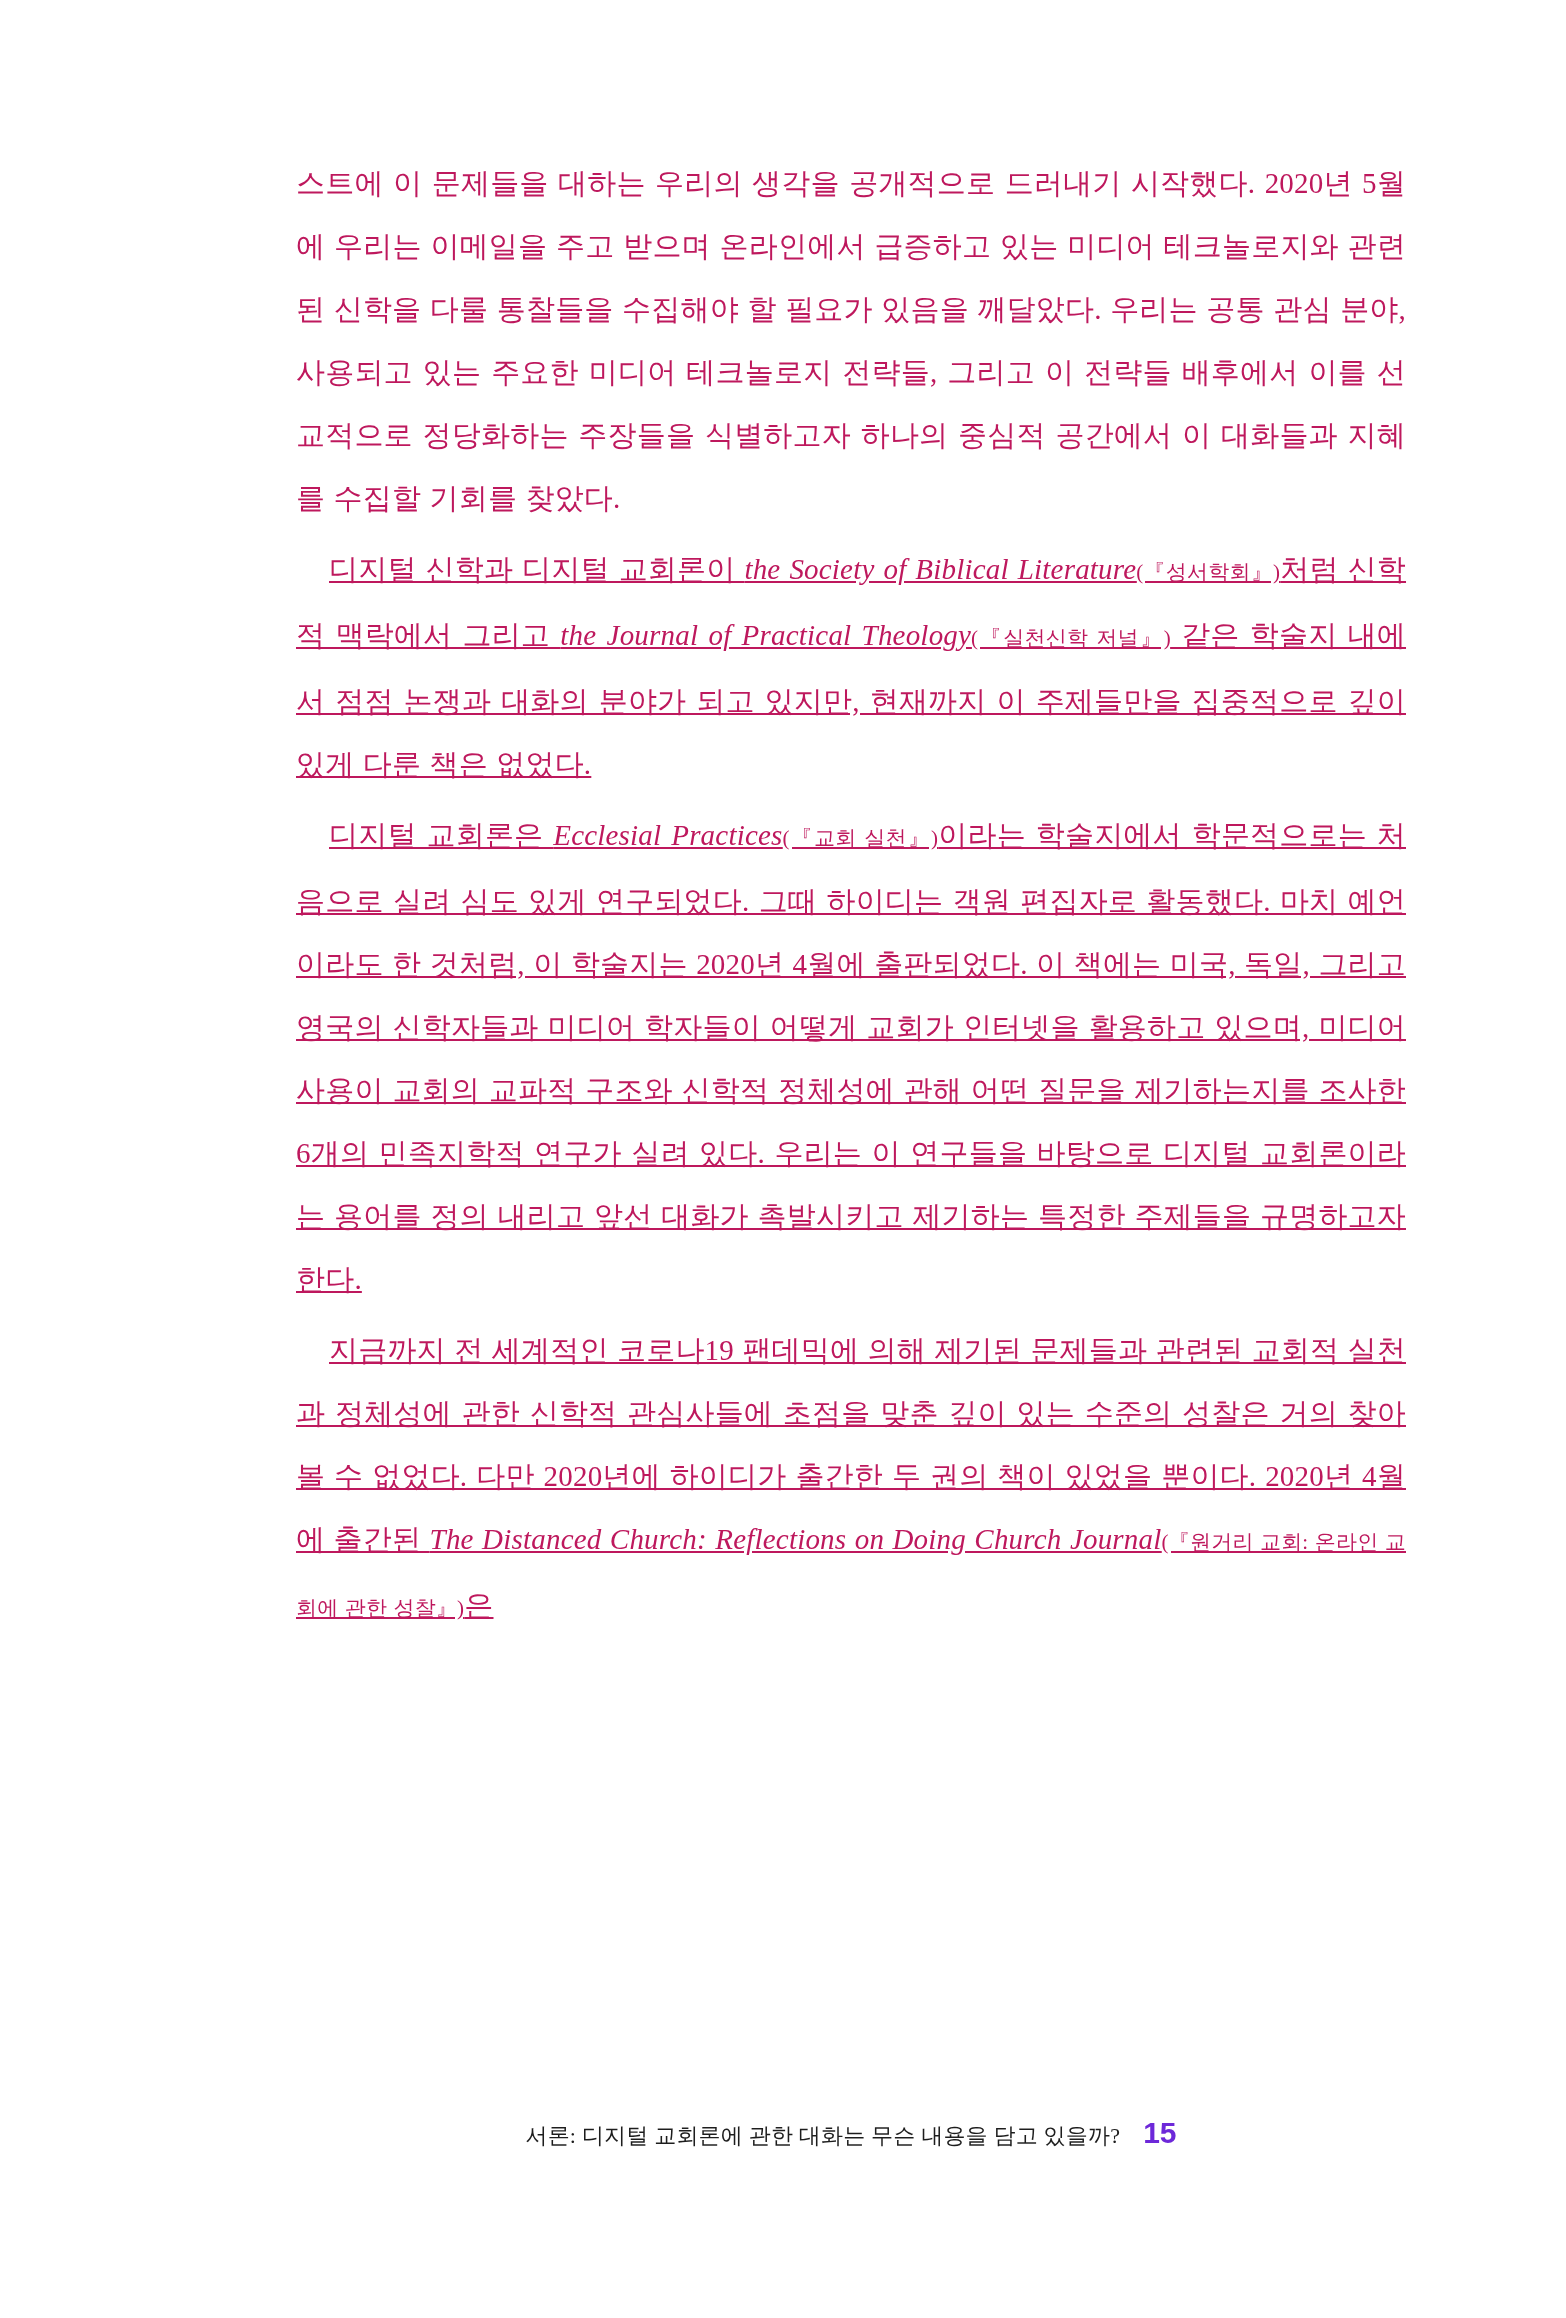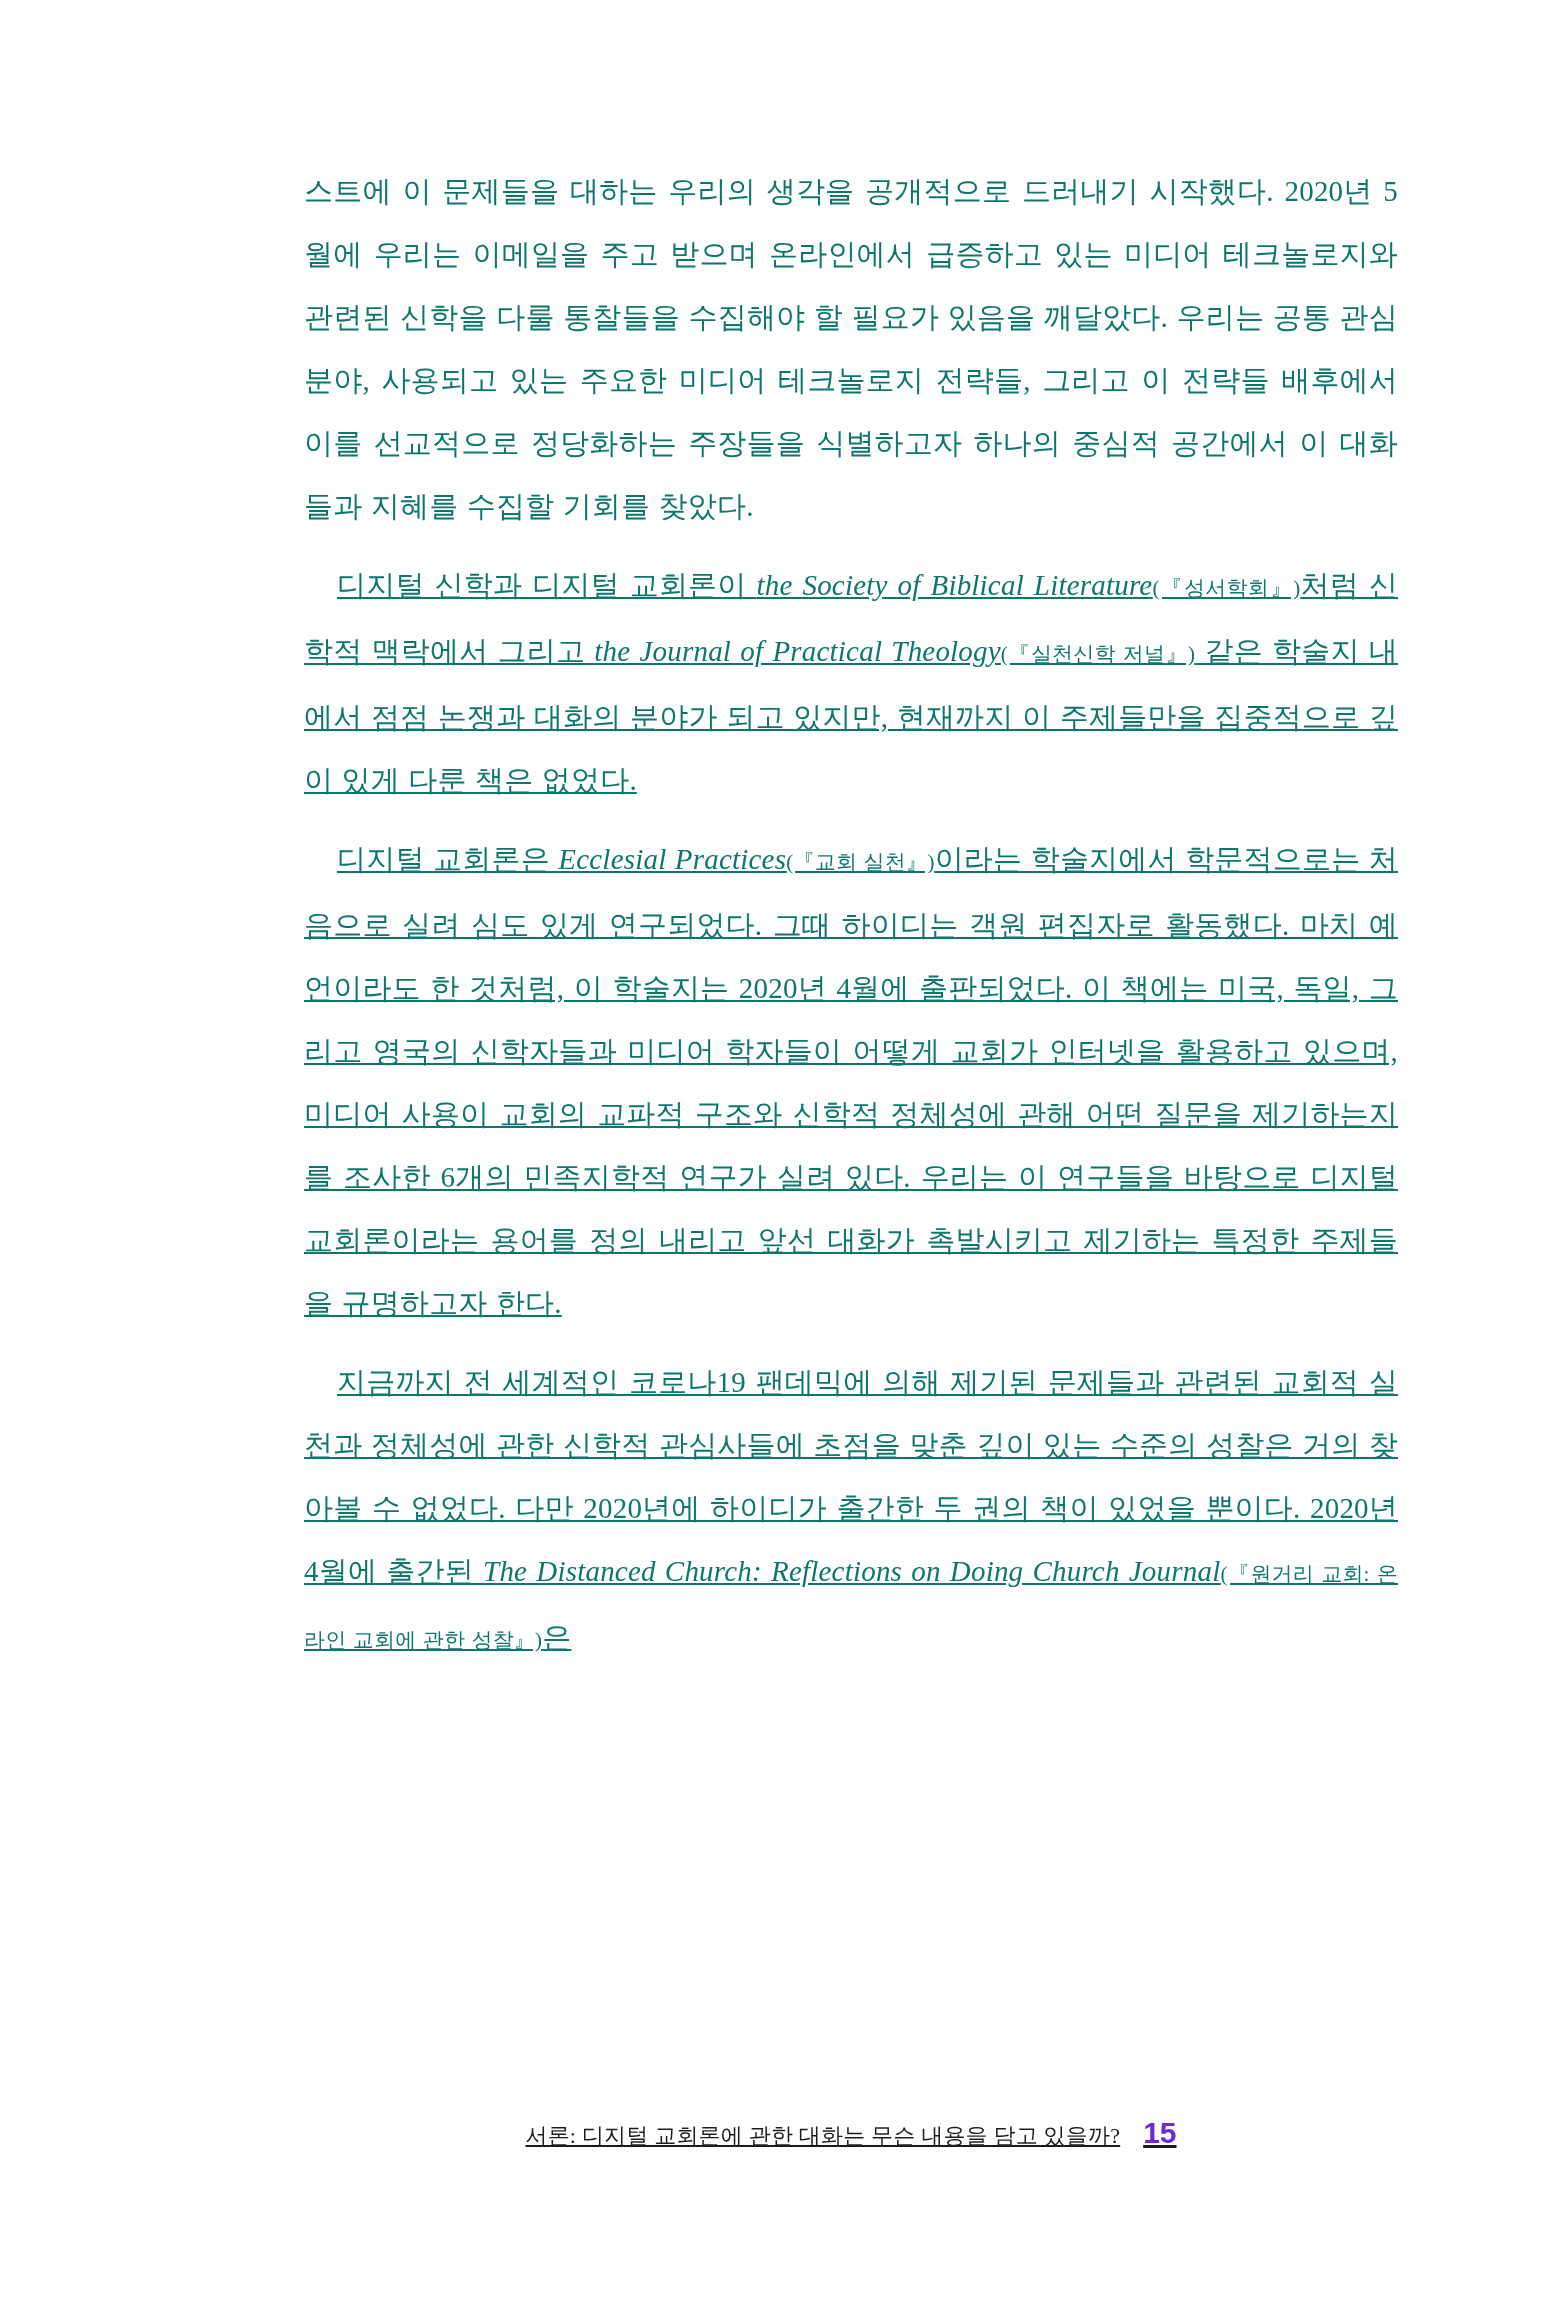--- a/index.html
+++ b/index.html
@@ -22,28 +22,28 @@
     height: 2319px;
     background: #ffffff;
   }
   .text-column {
     position: absolute;
     left: 288px;
     top: 144px;
     width: 1126px;
   }
   p.para {
-    margin: 16px;
+    margin: 8px;
     font-size: 29px;
     line-height: 63px;
     text-align: justify;
     text-justify: inter-character;
     letter-spacing: 0.2px;
     word-spacing: 0.9px;
-    color: #0f766e;
+    color: #be185d;
   }
   p.para.indent {
     text-indent: 33px;
     text-decoration: underline;
   }
   .it {
     font-style: italic;
     font-family: "Liberation Serif", serif;
   }
   .sup-title {
@@ -51,21 +51,20 @@
   }
   .footer {
     position: absolute;
     left: 288px;
     top: 2116px;
     width: 1126px;
     display: flex;
     justify-content: center;
     align-items: baseline;
     gap: 23px;
-    text-decoration: underline;
   }
   .footer-text {
     font-size: 22px;
     color: #1d1d1d;
     letter-spacing: 0.2px;
   }
   .footer-page {
     font-size: 30px;
     font-weight: bold;
     color: #6d28d9;

